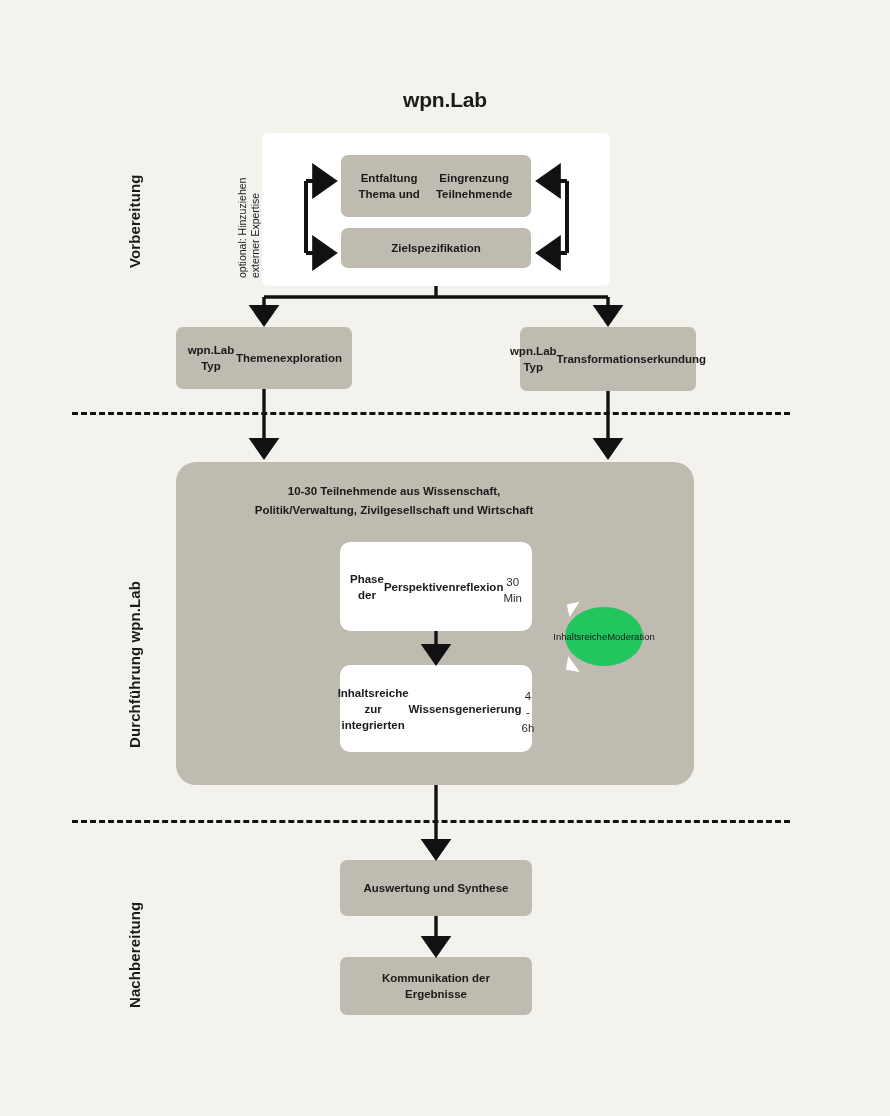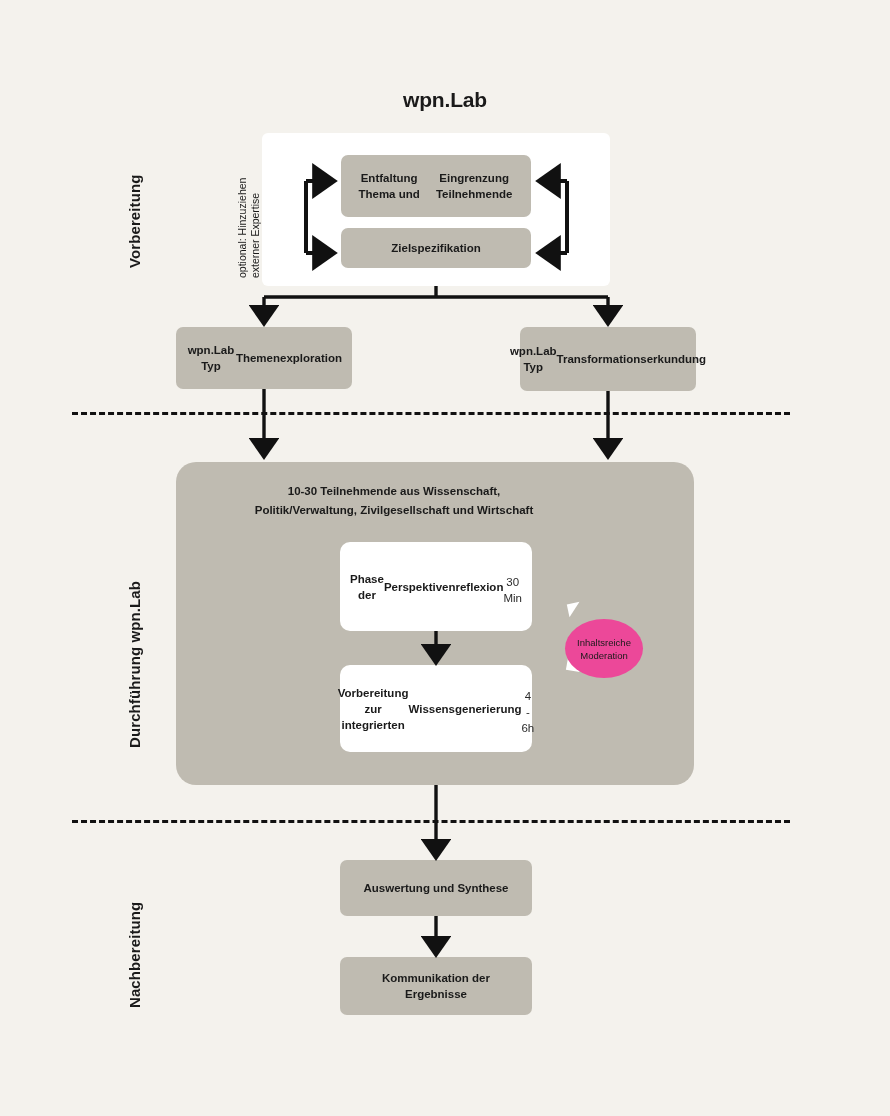--- a/index.html
+++ b/index.html
@@ -139,26 +139,26 @@
   #box-arbeit { left: 340px; top: 665px; width: 192px; height: 87px; }
 
   
   #bubble {
     position: absolute;
     left: 565px; top: 607px;
     width: 78px; height: 59px;
   }
   #bubble .bubble-body {
     position: absolute;
-    left: 0; top: 12px;
+    left: 0; top: 0;
     width: 78px; height: 59px;
-    background: #ec4899;
+    background: #22c55e;
     border-radius: 50% / 50%;
     display: flex;
-    flex-direction: column;
+    flex-direction: row;
     align-items: center;
     justify-content: center;
     text-align: center;
     font-size: 9.5px;
     line-height: 13px;
     color: #1a1a1a;
   }
   #bubble .tail-top {
     position: absolute;
     left: 3px; top: -4px;
@@ -232,21 +232,21 @@
     <div>Politik/Verwaltung, Zivilgesellschaft und Wirtschaft</div>
   </div>
 
   <div class="white-box" id="box-phase">
     <span>Phase der</span>
     <span>Perspektivenreflexion</span>
     <span class="dur">30 Min</span>
   </div>
 
   <div class="white-box" id="box-arbeit">
-    <span>Vorbereitung zur integrierten</span>
+    <span>Inhaltsreiche zur integrierten</span>
     <span>Wissensgenerierung</span>
     <span class="dur">4 - 6h</span>
   </div>
 
   <div id="bubble">
     <div class="tail-top"></div>
     <div class="tail-bot"></div>
     <div class="bubble-body">
       <span>Inhaltsreiche</span>
       <span>Moderation</span>

